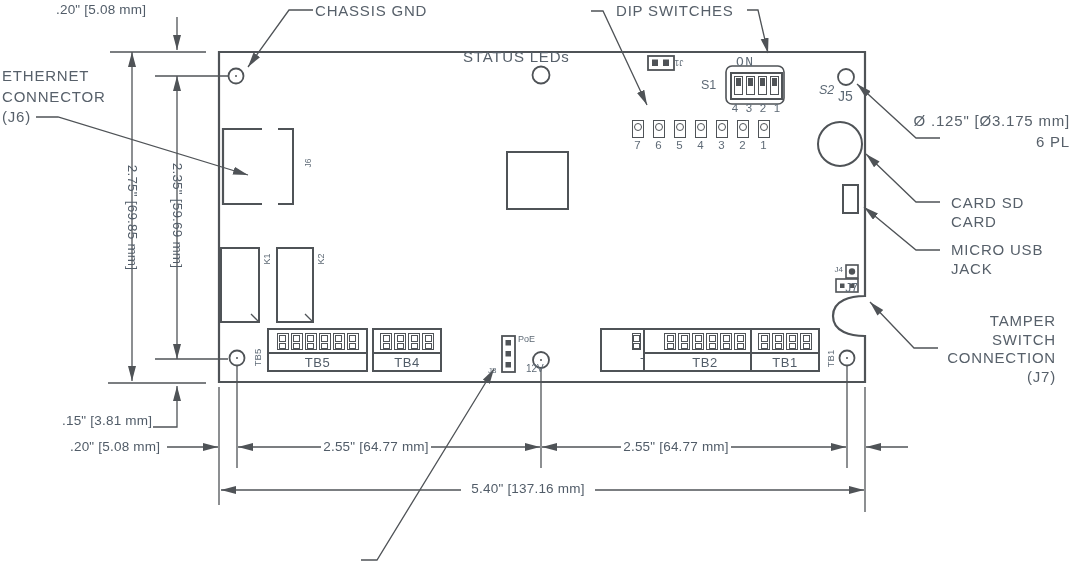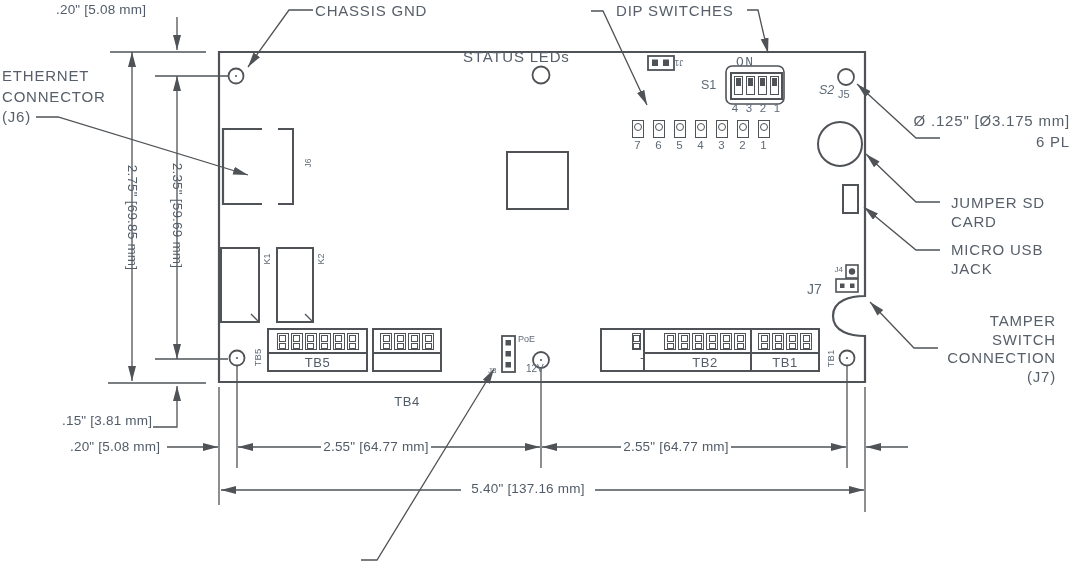--- a/index.html
+++ b/index.html
@@ -155,21 +155,21 @@
     <div>CONNECTOR</div>
     <div>(J6)</div>
   </div>
 
   <div class="t co ml rt" style="right:4px;top:111px;">
     <div>Ø .125" [Ø3.175 mm]</div>
     <div>6 PL</div>
   </div>
 
   <div class="t co" style="left:951px;top:193px;line-height:19px;">
-    <div>JUMPER SD</div>
+    <div>CARD SD</div>
     <div>CARD</div>
   </div>
 
   <div class="t co" style="left:951px;top:240px;line-height:19px;">
     <div>MICRO USB</div>
     <div>JACK</div>
   </div>
 
   <div class="t co rt" style="right:18px;top:312px;line-height:18.5px;">
     <div>TAMPER</div>
@@ -187,23 +187,23 @@
   <div class="t dim ctr" style="left:620px;top:439px;width:112px;">2.55" [64.77 mm]</div>
   <div class="t dim ctr" style="left:464px;top:481px;width:128px;">5.40" [137.16 mm]</div>
 
   <div class="t sk ctr rotn90" style="left:297px;top:158px;width:22px;font-size:8.5px;">J6</div>
   <div class="t sk ctr rotn90" style="left:256px;top:254px;width:22px;font-size:9px;">K1</div>
   <div class="t sk ctr rotn90" style="left:310px;top:254px;width:22px;font-size:9px;">K2</div>
   <div class="t sk ctr rot180" style="left:668px;top:58px;width:22px;font-size:8.5px;">J1</div>
   <div class="t sk" style="left:701px;top:78px;font-size:12.5px;">S1</div>
   <div class="t sk" style="left:736px;top:55px;font-size:13px;letter-spacing:1.5px;font-family:Liberation Mono, monospace;">ON</div>
   <div class="t sk" style="left:819px;top:83px;font-size:12.5px;font-style:italic;">S2</div>
-  <div class="t sk" style="left:838px;top:88px;font-size:11px;">J5</div>
+  <div class="t sk" style="left:838px;top:88px;font-size:14px;">J5</div>
   <div class="t sk rt" style="left:830px;top:265px;width:13px;font-size:8px;">J4</div>
-  <div class="t sk rt" style="left:807px;top:281px;width:13px;font-size:14px;">J7</div>
+  <div class="t sk rt" style="left:845px;top:281px;width:13px;font-size:12px;">J7</div>
   <div class="t sk" style="left:518px;top:334px;font-size:9px;">PoE</div>
   <div class="t sk" style="left:526px;top:363px;font-size:10px;">12V</div>
   <div class="t sk" style="left:488px;top:366px;font-size:8px;">J3</div>
   <div class="t sk ctr rotn90" style="left:244px;top:352px;width:26px;font-size:9.5px;">TB5</div>
   <div class="t sk ctr rotn90" style="left:817px;top:353px;width:26px;font-size:9.5px;">TB1</div>
 
   <div class="dip">
     <div class="dsw">
         <i></i>
       </div>
@@ -291,21 +291,21 @@
           <i></i>
           <i></i>
         </span>
         <span class="term">
           <i></i>
           <i></i>
         </span>
     </div>
     <div class="tb-label">TB5</div>
   </div>
-  <div class="tb" style="left:372px;top:328px;width:70px;gap:40px;">
+  <div class="tb" style="left:372px;top:328px;width:70px;">
     <div class="tb-row">
       <span class="term">
           <i></i>
           <i></i>
         </span>
         <span class="term">
           <i></i>
           <i></i>
         </span>
         <span class="term">

